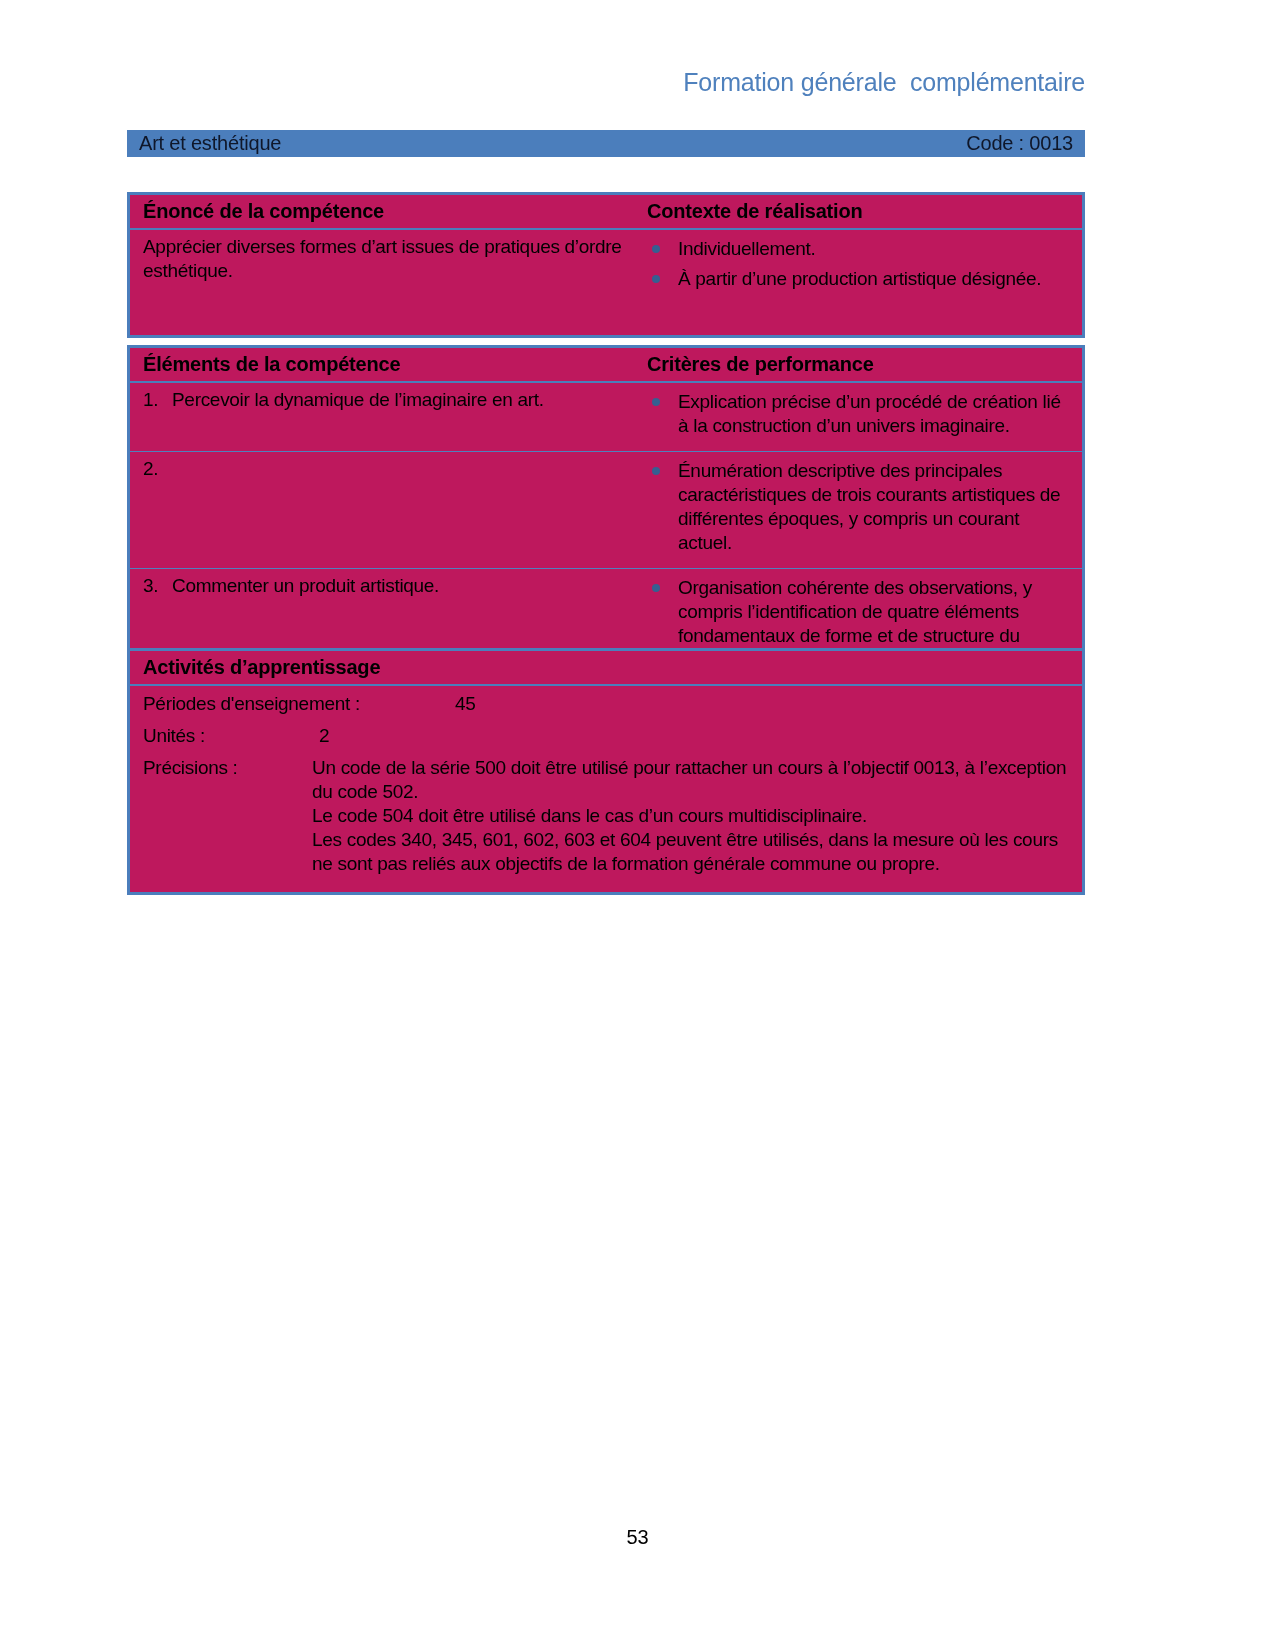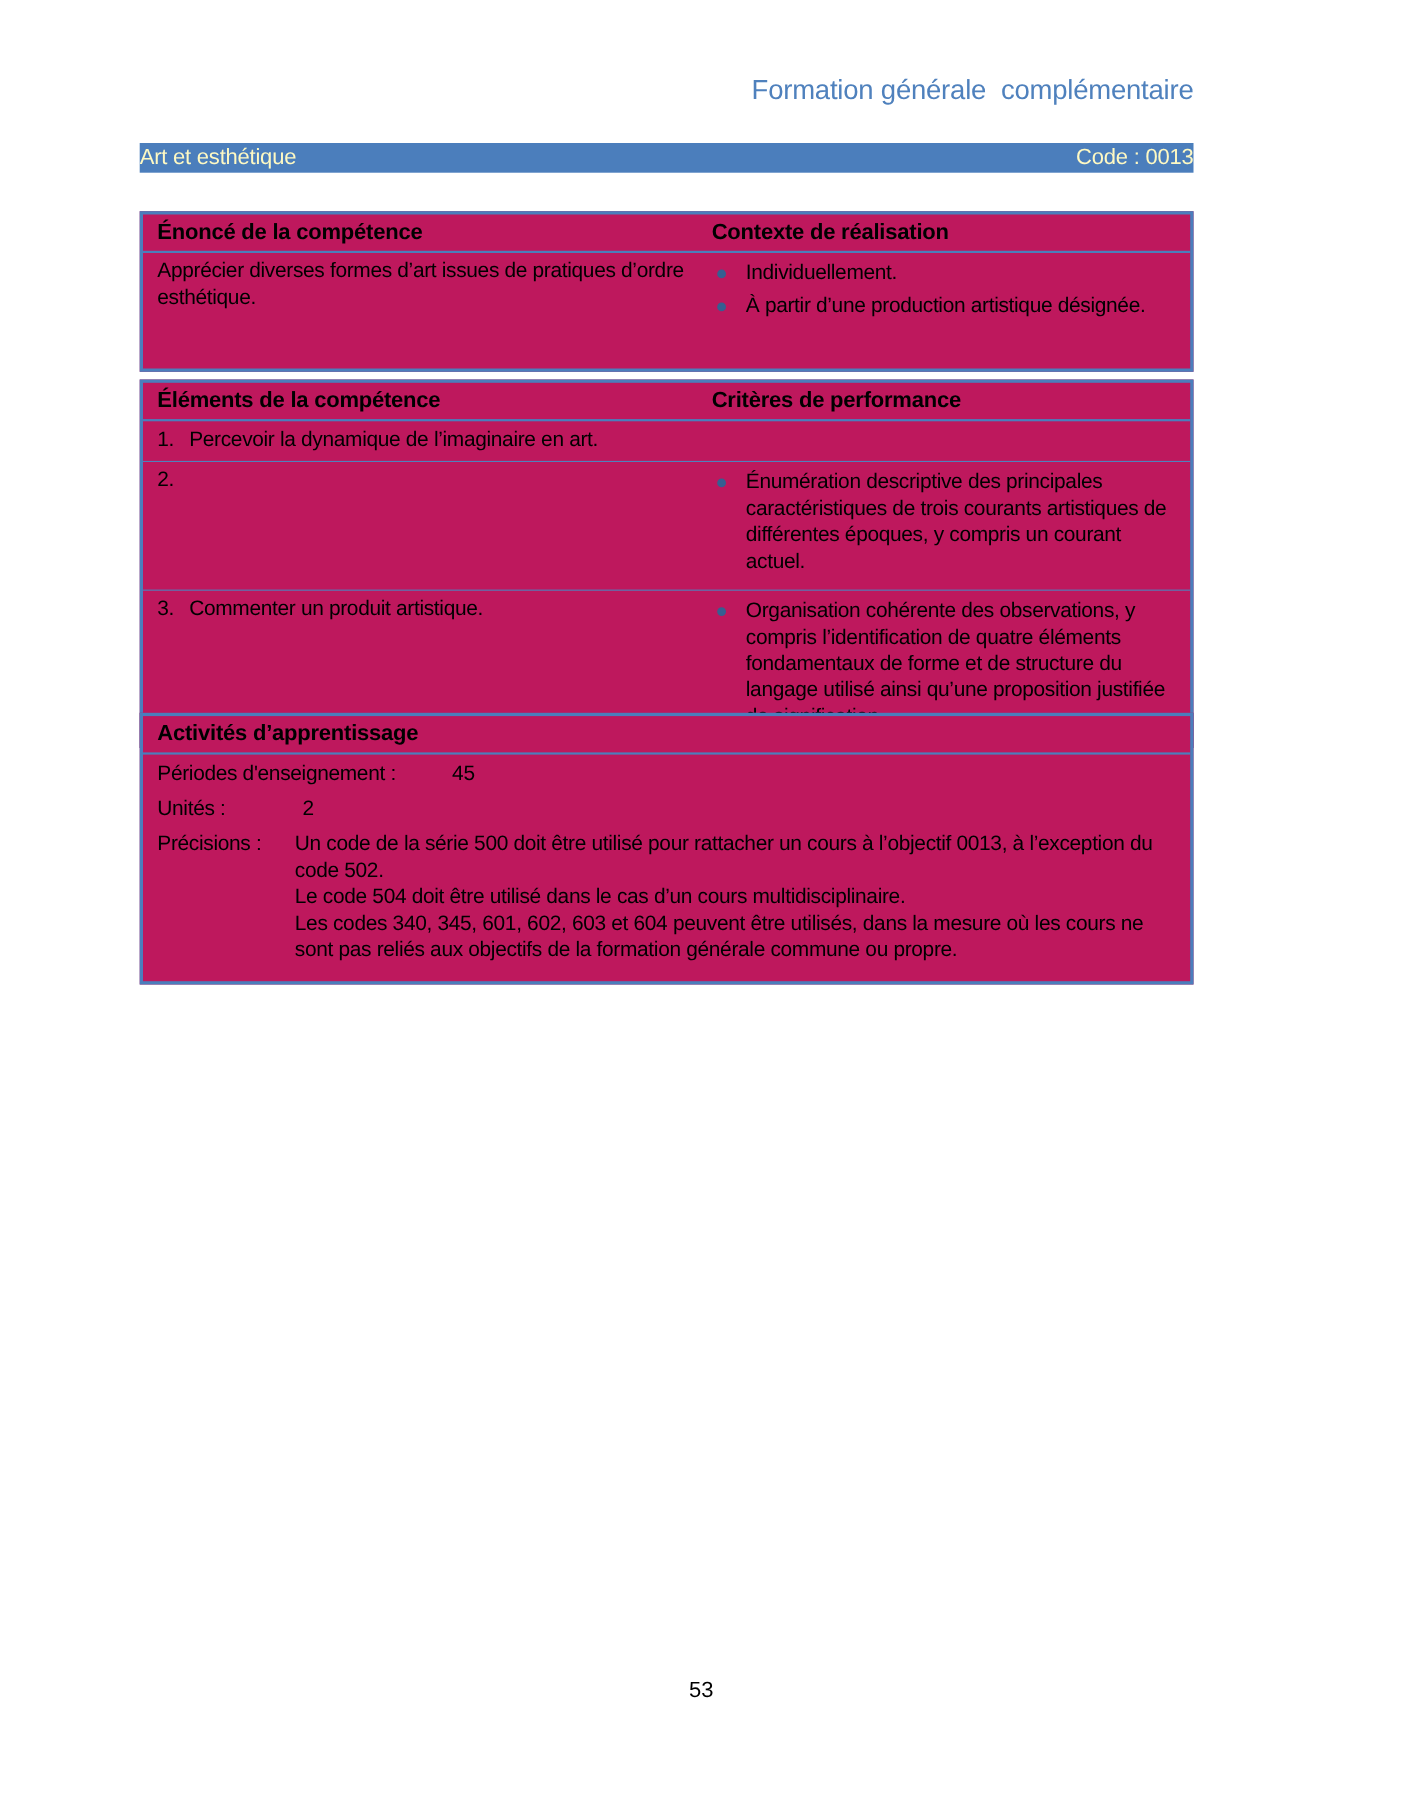--- a/index.html
+++ b/index.html
@@ -8,23 +8,23 @@
     font-family:"Liberation Sans", sans-serif; color:#000; overflow:hidden;
   }
   
   .doc-header {
     position:absolute; top:68px; right:190px;
     font-size:25px; color:#4F81BD; letter-spacing:-0.2px; white-space:pre-wrap;
   }
   
   .title-bar {
     position:absolute; left:127px; top:130px; width:958px; height:27px;
-    background:#4B7EBC; color:#fef9c3; box-sizing:border-box;
+    background:#4B7EBC; color:#0f172a; box-sizing:border-box;
     display:flex; justify-content:space-between; align-items:center;
-    padding:0 0; font-size:20px; letter-spacing:-0.2px;
+    padding:0 12px; font-size:20px; letter-spacing:-0.2px;
   }
   
   .col-titles { position:absolute; left:127px; top:158px; width:958px; height:32px; }
   .col-title { position:absolute; top:0; font-size:26px; font-weight:bold; color:#4F81BD; letter-spacing:-0.2px; }
   .col-title.left { left:13px; }
   .col-title.right { left:526px; }
 
   
   .tbl {
     position:absolute; left:127px; width:958px; box-sizing:border-box;
@@ -48,21 +48,21 @@
 
   
   .bullets { display:flex; flex-direction:column; }
   .bullet { display:flex; padding-left:5px; margin:0 0 6px 0; }
   .bullet:first-child { margin-top:2px; }
   .dot { flex:none; width:8px; height:8px; border-radius:50%; background:#365F91; margin-top:8px; }
   .bullet .btxt { margin-left:18px; }
 
   
   .act-body { padding:6px 14px 8px 13px; }
-  .act-row { display:flex; margin-bottom:8px; }
+  .act-row { display:flex; margin-bottom:8px;gap:44px; }
   .act-row .lbl { flex:none; }
   .lbl-periods { width:268px; }
   .lbl-units { width:132px; }
   .lbl-prec { width:125px; }
   .prec-paras { width:806px; }
   .prec-paras p { margin:0; }
 
   .page-number {
     position:absolute; top:1526px; left:0; width:100%;
     text-align:center; font-size:20px; color:#000;
@@ -104,20 +104,26 @@
   <div class="tbl tbl-2">
     <div class="trow hdr">
       <div class="cell-l th">Éléments de la compétence</div>
       <div class="cell-r th">Critères de performance</div>
     </div>
 
     <div class="trow">
       <div class="cell-l el">
         <span class="num">1.</span>
         <span>Percevoir la dynamique de l’imaginaire en art.</span>
+      </div>
+      <div class="cell-r bullets">
+        <div class="bullet">
+          <span class="dot"></span>
+          <span class="btxt">Explication précise d’un procédé de création lié à la construction d’un univers imaginaire.</span>
+        </div>
       </div>
     </div>
 
     <div class="trow rule">
       <div class="cell-l el">
         <span class="num">2.</span>
       </div>
       <div class="cell-r bullets">
         <div class="bullet">
           <span class="dot"></span>

